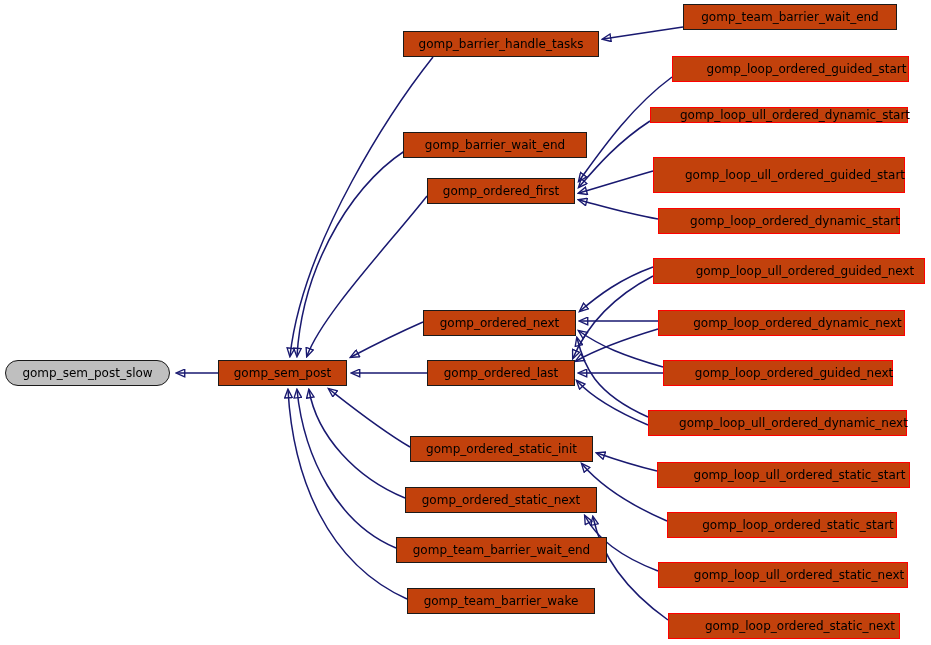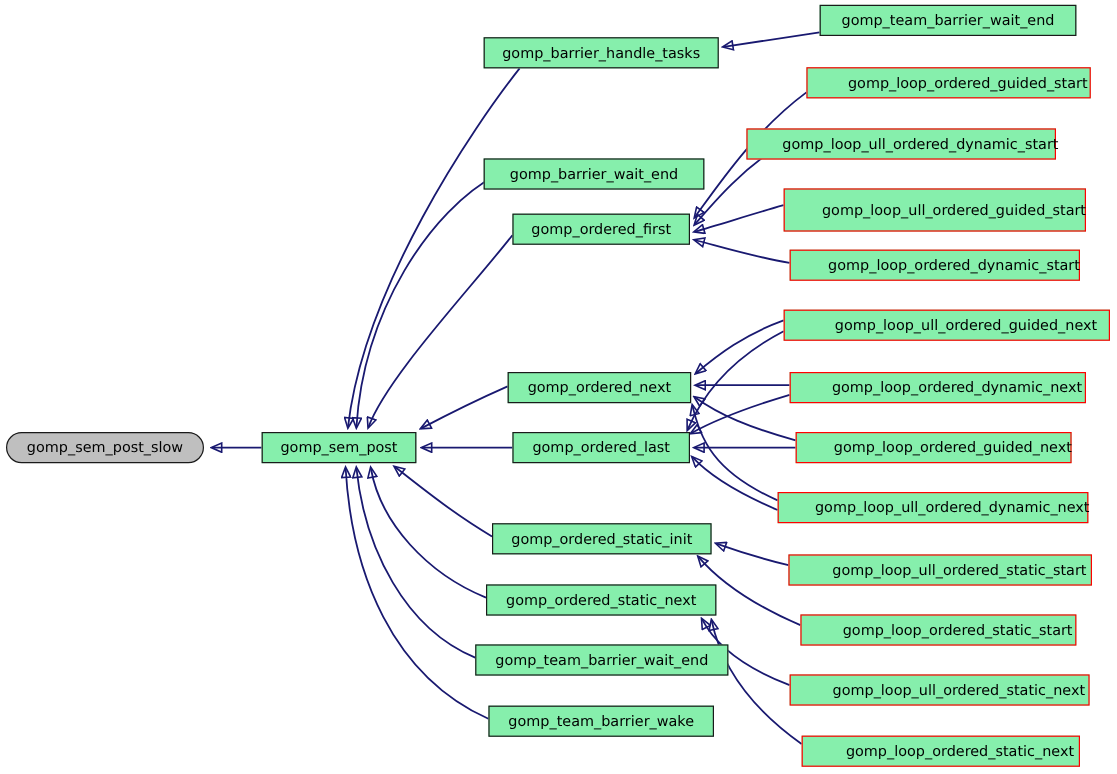--- a/index.html
+++ b/index.html
@@ -9,21 +9,21 @@
     background:#ffffff;
     font-family:"DejaVu Sans", sans-serif;
     overflow:hidden;
   }
   .edges{position:absolute;left:0;top:0;width:931px;height:645px;}
   .edges path{fill:none;stroke:#191970;stroke-width:1.5px;}
   .node{
     position:absolute;
     box-sizing:border-box;
     display:flex;align-items:center;justify-content:center;
-    background:#86efac;
+    background:#c2410c;
     border:1.5px solid #1a1a1a;
     color:#000000;
     font-size:12px;
     white-space:nowrap;
     cursor:pointer;
     z-index:2;
   }
   .node.red{border-color:#ff0000;padding-left:32px;}
   .node.gray{background:#bfbfbf;cursor:default;border-radius:13px;}
 </style>
@@ -67,21 +67,21 @@
     <path d="M668,620 C630,593 602,560 593,517" marker-end="url(#arrow)"></path>
   </svg>
 
   <div class="node gray" style="left:5px;top:360px;width:165px;height:26px">gomp_sem_post_slow</div>
   <div class="node" style="left:218px;top:360px;width:129px;height:26px">gomp_sem_post</div>
   <div class="node" style="left:403px;top:31px;width:196px;height:26px">gomp_barrier_handle_tasks</div>
   <div class="node" style="left:683px;top:4px;width:214px;height:26px">gomp_team_barrier_wait_end</div>
   <div class="node" style="left:403px;top:132px;width:184px;height:26px">gomp_barrier_wait_end</div>
   <div class="node" style="left:427px;top:178px;width:148px;height:26px">gomp_ordered_first</div>
   <div class="node red" style="left:672px;top:56px;width:237px;height:26px">gomp_loop_ordered_guided_start</div>
-  <div class="node red" style="left:622px;top:107px;width:258px;height:26px">gomp_loop_ull_ordered_dynamic_start</div>
+  <div class="node red" style="left:650px;top:107px;width:258px;height:16px">gomp_loop_ull_ordered_dynamic_start</div>
   <div class="node red" style="left:653px;top:157px;width:252px;height:36px">gomp_loop_ull_ordered_guided_start</div>
   <div class="node red" style="left:658px;top:208px;width:242px;height:26px">gomp_loop_ordered_dynamic_start</div>
   <div class="node" style="left:423px;top:310px;width:153px;height:26px">gomp_ordered_next</div>
   <div class="node" style="left:427px;top:360px;width:148px;height:26px">gomp_ordered_last</div>
   <div class="node red" style="left:653px;top:258px;width:272px;height:26px">gomp_loop_ull_ordered_guided_next</div>
   <div class="node red" style="left:658px;top:310px;width:247px;height:26px">gomp_loop_ordered_dynamic_next</div>
   <div class="node red" style="left:663px;top:360px;width:230px;height:26px">gomp_loop_ordered_guided_next</div>
   <div class="node red" style="left:648px;top:410px;width:259px;height:26px">gomp_loop_ull_ordered_dynamic_next</div>
   <div class="node" style="left:410px;top:436px;width:183px;height:26px">gomp_ordered_static_init</div>
   <div class="node red" style="left:657px;top:462px;width:253px;height:26px">gomp_loop_ull_ordered_static_start</div>

